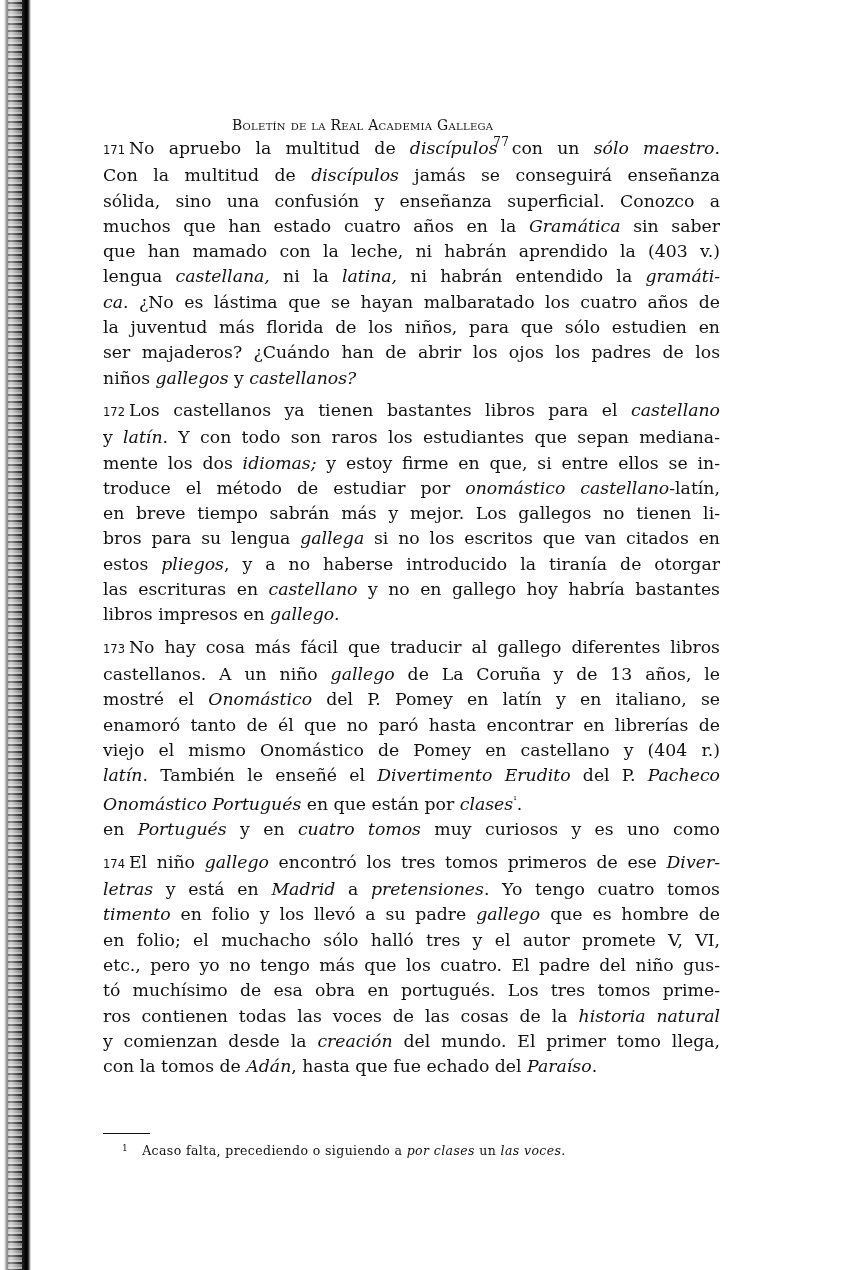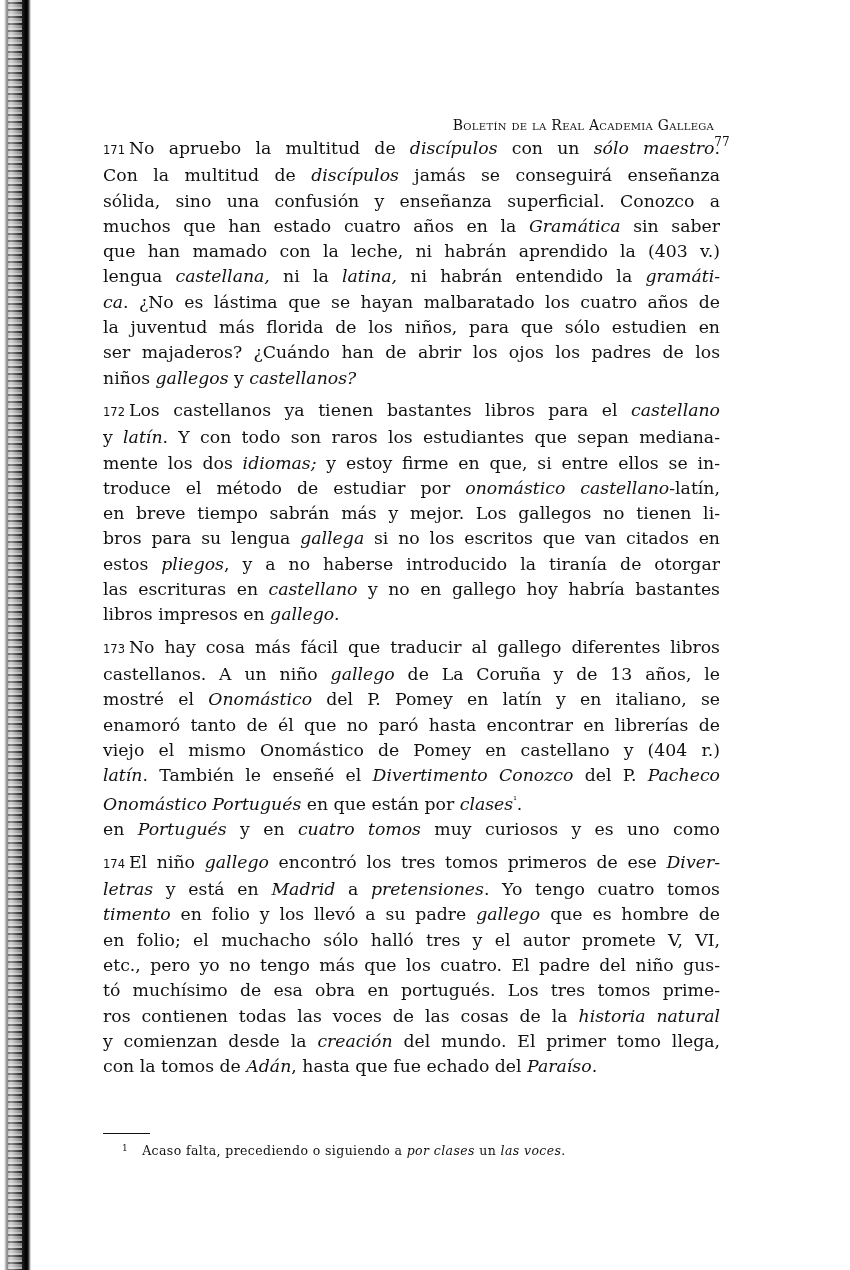--- a/index.html
+++ b/index.html
@@ -9,23 +9,23 @@
     }
     .spine {
       position: absolute; left: 0; top: 0; width: 32px; height: 1270px;
       background: linear-gradient(to right, #ffffff 0px, #ffffff 4px, #888 7px, #bbb 11px, #777 16px, #222 22px, #000 26px, #111 28px, #ffffff 31px);
     }
     .spine::after {
       content: ""; position: absolute; left: 8px; top: 0; width: 14px; height: 100%;
       background: repeating-linear-gradient(to bottom, rgba(255,255,255,0.6) 0 2px, rgba(0,0,0,0.25) 2px 4px, rgba(255,255,255,0.4) 4px 7px);
     }
     .header {
-      position: absolute; top: 117px; left: 250px; width: 480px;
+      position: absolute; top: 117px; left: 232px; width: 480px;
       font-size: 14px; letter-spacing: 0.3px;
-      display: flex; justify-content: flex-end;
+      display: flex; justify-content: flex-start;
     }
     .running-title { font-variant: small-caps; }
     .page-number { font-size: 12px; margin-top: 18px; }
     .main {
       position: absolute; top: 136px; left: 103px; width: 617px;
       font-size: 17.3px; line-height: 25.3px;
     }
     .para { margin: 0 0 7px 0; text-align: justify; }
     .line { display: block; text-align: justify; text-align-last: justify; white-space: nowrap; }
     .line.last { text-align-last: left; }
@@ -73,21 +73,21 @@
       <span class="line"><span>estos </span><i>pliegos</i><span>, y a no haberse introducido la tiranía de otorgar</span></span>
       <span class="line"><span>las escrituras en </span><i>castellano</i><span> y no en gallego hoy habría bastantes</span></span>
       <span class="line last"><span>libros impresos en </span><i>gallego.</i></span>
     </div>
     <div class="para">
       <span class="line"><span class="pnum">173</span><span>No hay cosa más fácil que traducir al gallego diferentes libros</span></span>
       <span class="line"><span>castellanos. A un niño </span><i>gallego</i><span> de La Coruña y de 13 años, le</span></span>
       <span class="line"><span>mostré el </span><i>Onomástico</i><span> del P. Pomey en latín y en italiano, se</span></span>
       <span class="line"><span>enamoró tanto de él que no paró hasta encontrar en librerías de</span></span>
       <span class="line"><span>viejo el mismo Onomástico de Pomey en castellano y (404 r.)</span></span>
-      <span class="line"><i>latín</i><span>. También le enseñé el </span><i>Divertimento Conozco</i><span> del P. </span><i>Pacheco</i></span>
+      <span class="line"><i>latín</i><span>. También le enseñé el </span><i>Divertimento Erudito</i><span> del P. </span><i>Pacheco</i></span>
       <span class="line last"><i>Onomástico Portugués</i><span> en que están por </span><i>clases</i><sup>¹</sup><span>.</span></span>
       <span class="line"><span>en </span><i>Portugués</i><span> y en </span><i>cuatro tomos</i><span> muy curiosos y es uno como</span></span>
     </div>
     <div class="para">
       <span class="line"><span class="pnum">174</span><span>El niño </span><i>gallego</i><span> encontró los tres tomos primeros de ese </span><i>Diver-</i></span>
       <span class="line"><i>letras</i><span> y está en </span><i>Madrid</i><span> a </span><i>pretensiones</i><span>. Yo tengo cuatro tomos</span></span>
       <span class="line"><i>timento</i><span> en folio y los llevó a su padre </span><i>gallego</i><span> que es hombre de</span></span>
       <span class="line"><span>en folio; el muchacho sólo halló tres y el autor promete V, VI,</span></span>
       <span class="line"><span>etc., pero yo no tengo más que los cuatro. El padre del niño gus-</span></span>
       <span class="line"><span>tó muchísimo de esa obra en portugués. Los tres tomos prime-</span></span>

